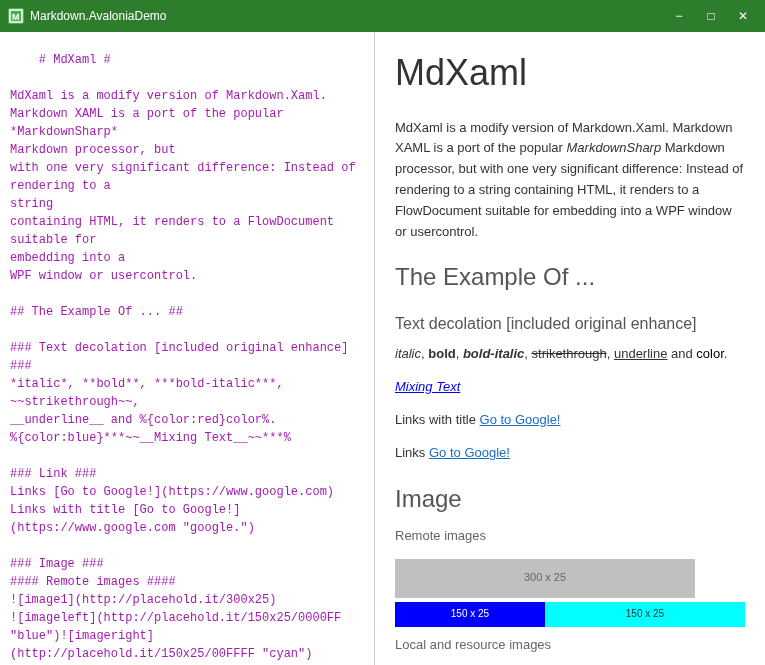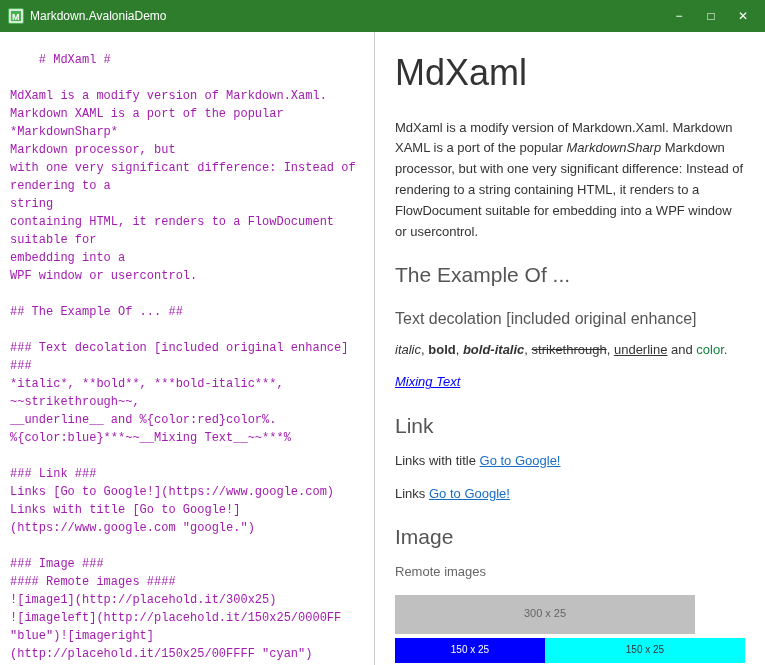--- a/index.html
+++ b/index.html
@@ -108,39 +108,39 @@
       font-weight: 300;
       color: #333;
       margin-bottom: 16px;
       border: none;
     }
     .right-panel p {
       margin-bottom: 12px;
       font-size: 13px;
     }
     .right-panel h2 {
-      font-size: 21px;
+      font-size: 24px;
       font-weight: 300;
       color: #555;
       margin: 16px 0 8px 0;
       border: none;
     }
     .right-panel h3 {
       font-size: 16px;
       font-weight: 300;
       color: #555;
       margin: 14px 0 8px 0;
     }
 
     .rendered-italic { font-style: italic; }
     .rendered-bold { font-weight: bold; }
     .rendered-bold-italic { font-weight: bold; font-style: italic; }
     .rendered-strikethrough { text-decoration: line-through; }
     .rendered-underline { text-decoration: underline; }
-    .rendered-color-red { color: #15803d; }
+    .rendered-color-red { color: #000000; }
     .rendered-mixing-text {
       color: blue;
       text-decoration: underline;
       font-style: italic;
     }
 
     .rendered-link {
       color: #1a6dc4;
       text-decoration: underline;
       cursor: pointer;
@@ -269,21 +269,20 @@
 
     <h3>Text decolation [included original enhance]</h3>
 
     <p>
       <span class="rendered-italic">italic</span><span>, </span><span class="rendered-bold">bold</span><span>, </span><span class="rendered-bold-italic">bold-italic</span><span>, </span><span class="rendered-strikethrough">strikethrough</span><span>, </span><span class="rendered-underline">underline</span><span> and </span><span class="rendered-color-red">color</span><span>.</span>
     </p>
     <p>
       <span class="rendered-mixing-text">Mixing Text</span>
     </p>
 
-    <h2>Link</h2>
 
     <p>
       <span>Links with title </span><a class="rendered-link">Go to Google!</a>
     </p>
     <p>
       <span>Links </span><a class="rendered-link">Go to Google!</a>
     </p>
 
     <h2>Image</h2>
 

